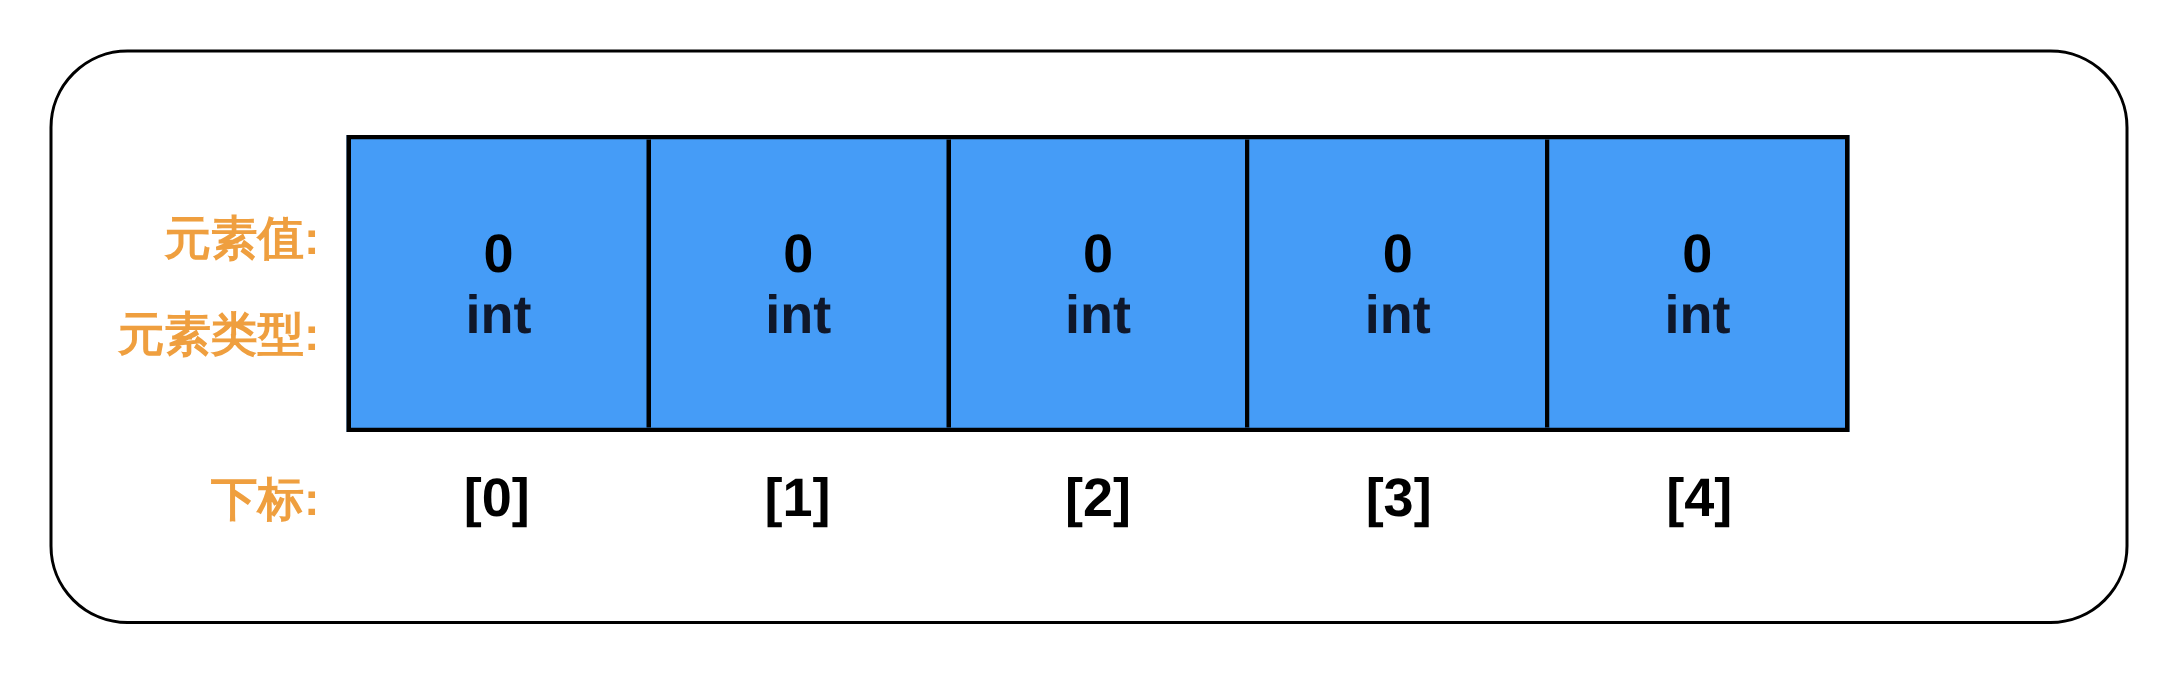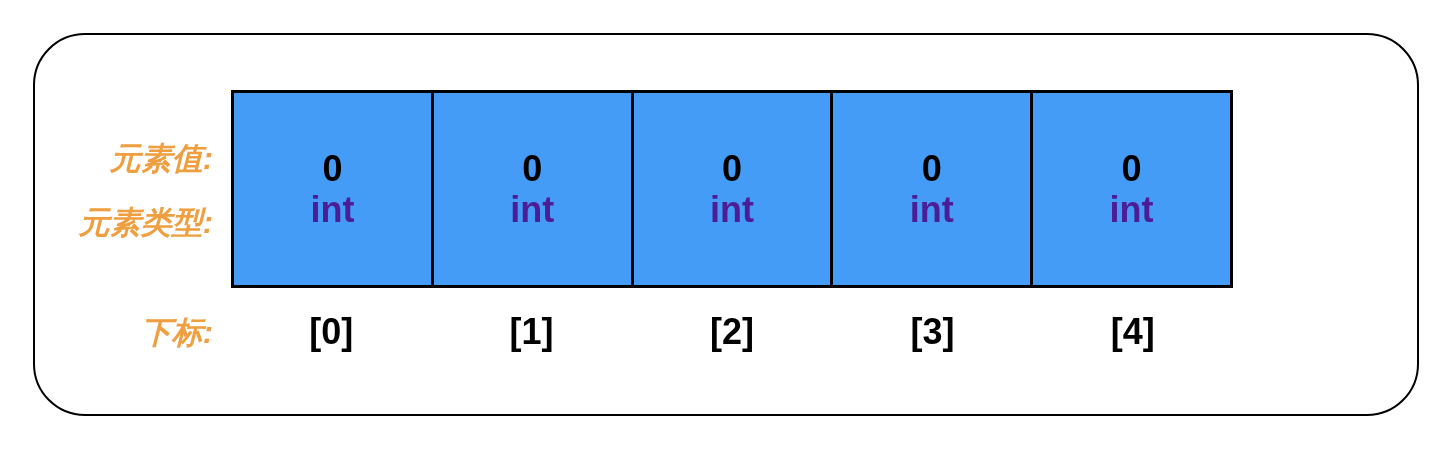--- a/index.html
+++ b/index.html
@@ -49,21 +49,20 @@
   .label-value    { top: 143px; }
   .label-type     { top: 207px; }
   .label-index    { top: 317px; }
 
   .label-col {
     position: absolute;
     left: 0px;
     top: 0px;
     width: 213px;
     height: 406px;
-    font-style: italic;
   }
 
   
   .array-box {
     position: absolute;
     left: 231px;
     top: 90px;
     width: 1002px;
     height: 198px;
     display: flex;
@@ -91,21 +90,21 @@
   }
 
   .cell-value {
     color: #000000;
     font-weight: bold;
     font-size: 36px;
     line-height: 1.15;
     text-align: center;
   }
   .cell-type {
-    color: #4c1d95;
+    color: #0f172a;
     font-weight: bold;
     font-size: 36px;
     line-height: 1.15;
     text-align: center;
   }
 
   
   .index-row {
     position: absolute;
     left: 231px;

